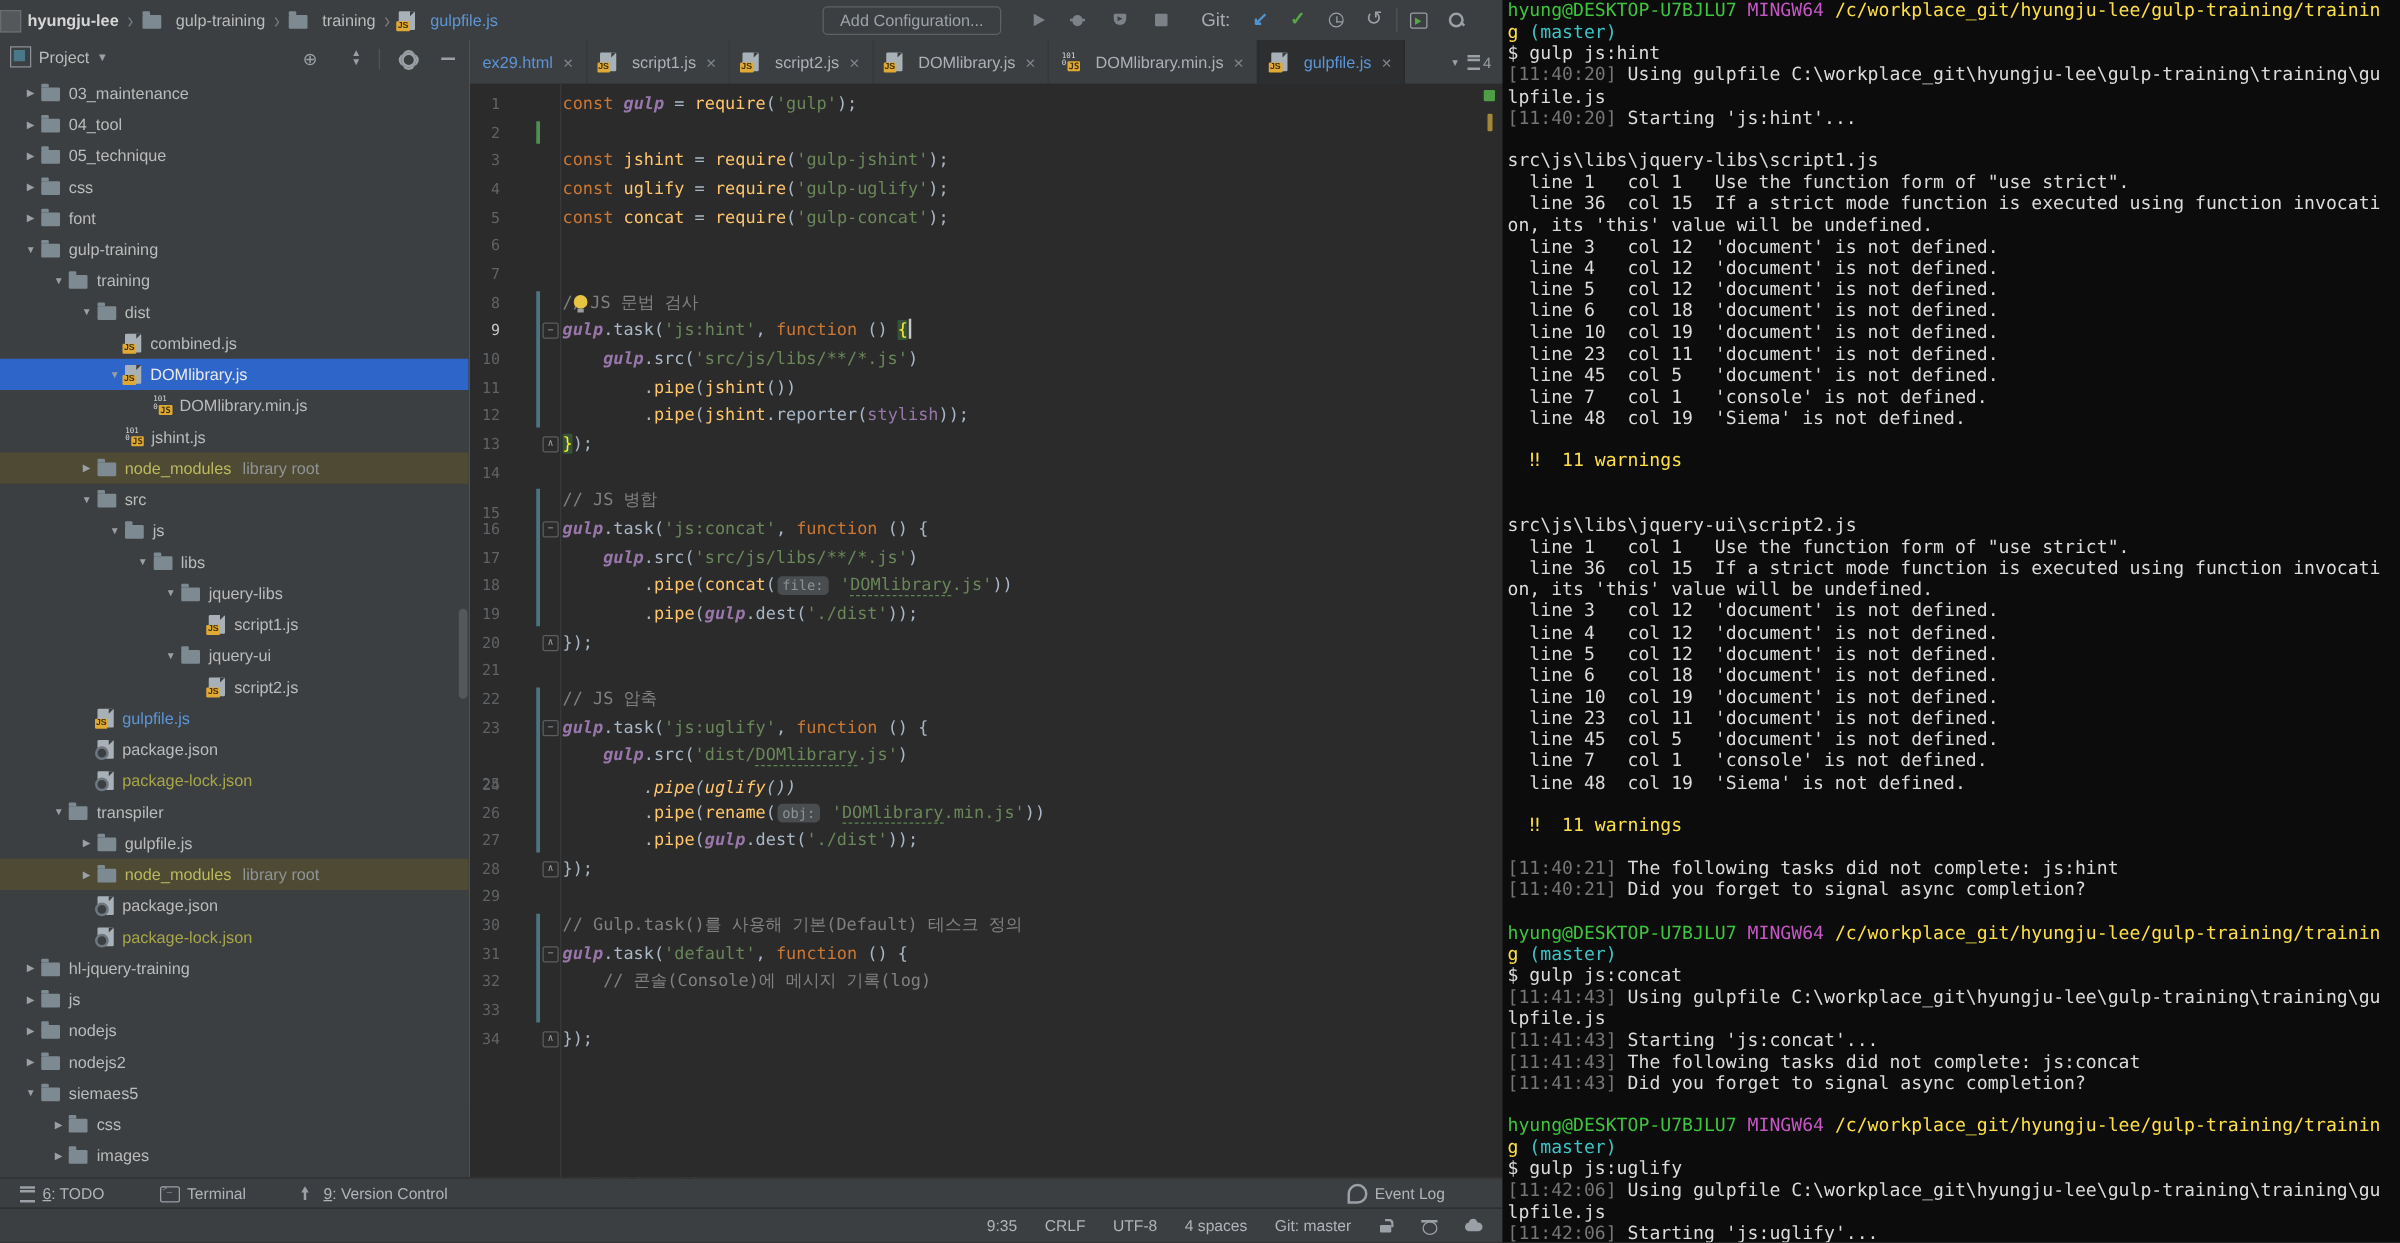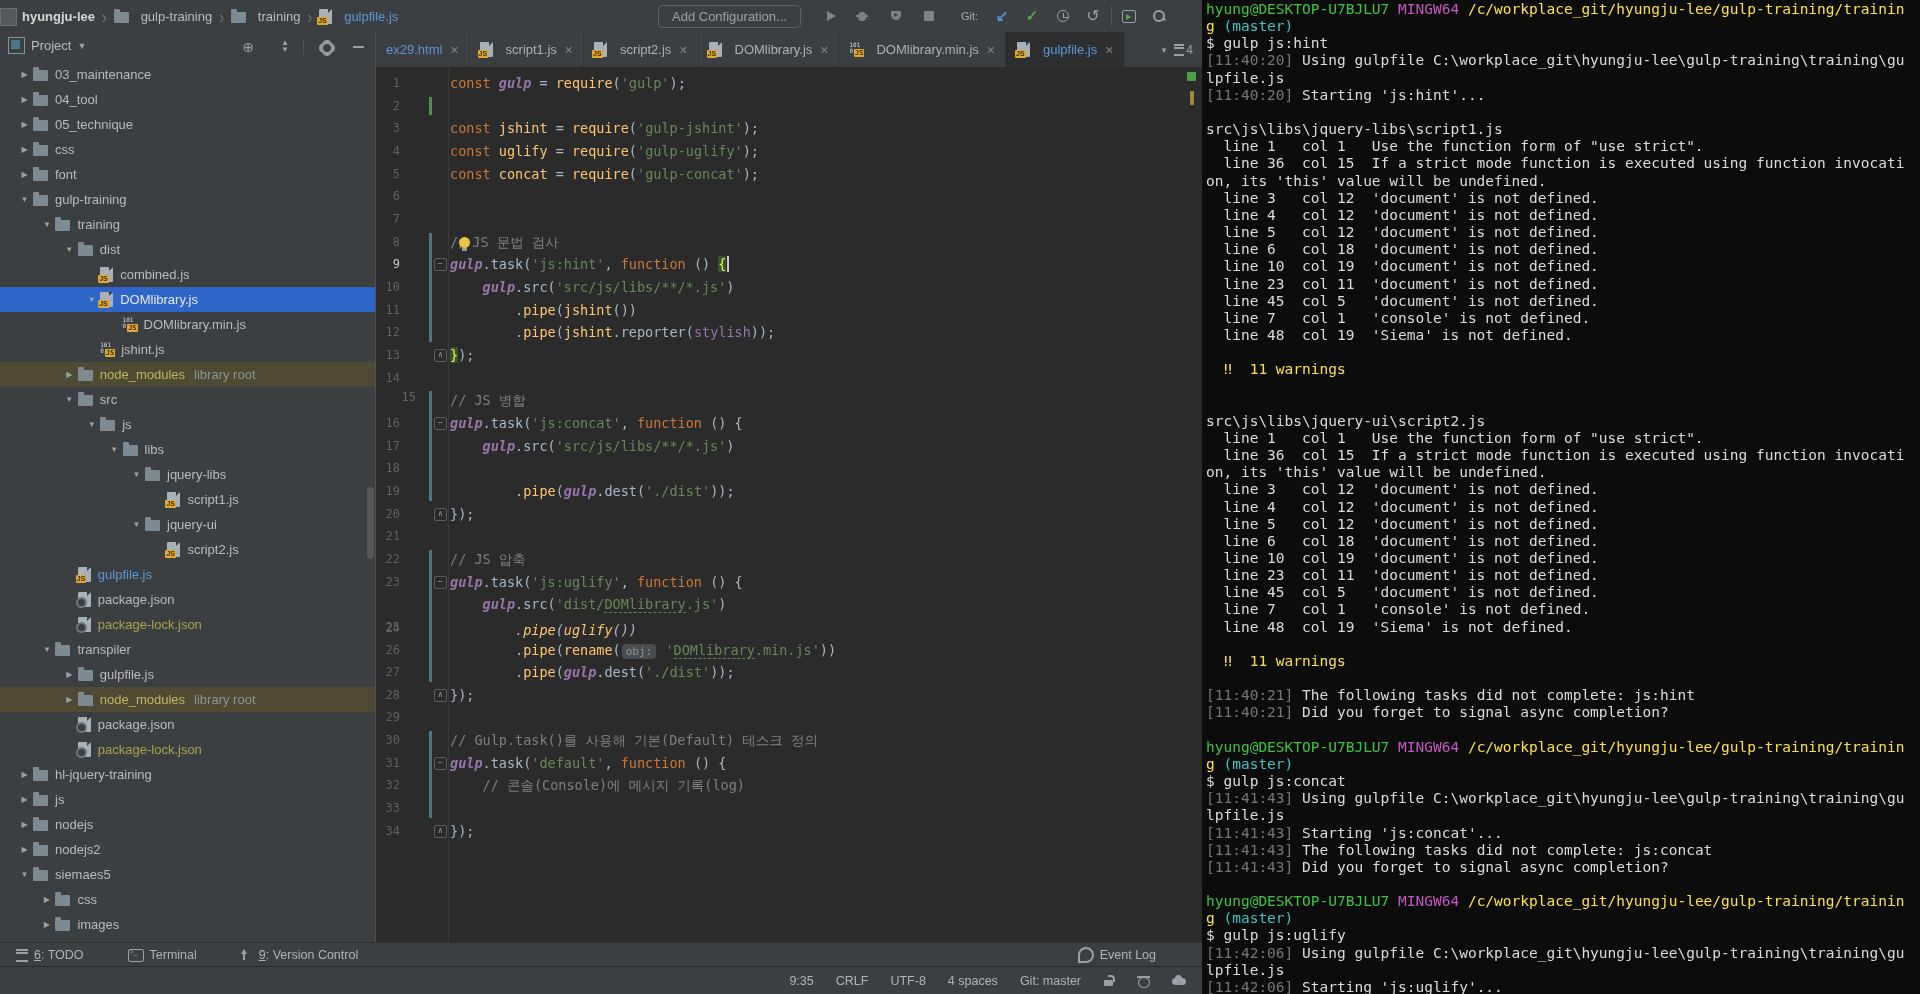--- a/index.html
+++ b/index.html
@@ -21,21 +21,21 @@
   .icn-play{margin-left:22px;}
   .icn-play::before{content:"";position:absolute;left:4px;top:3px;border-left:9px solid #7d8288;border-top:5.5px solid transparent;border-bottom:5.5px solid transparent;}
   .icn-bug{margin-left:15px;}
   .icn-bug::before{content:"";position:absolute;left:4px;top:4px;width:8px;height:9px;border-radius:4px;background:#7d8288;}
   .icn-bug::after{content:"";position:absolute;left:2px;top:7px;width:12px;height:2px;background:#7d8288;}
   .icn-cov{margin-left:18px;}
   .icn-cov::before{content:"";position:absolute;left:3px;top:3px;width:10px;height:9px;background:#7d8288;border-radius:1px 1px 5px 5px;}
   .icn-cov::after{content:"";position:absolute;left:6px;top:5px;border-left:4px solid #3c3f41;border-top:2.5px solid transparent;border-bottom:2.5px solid transparent;}
   .icn-stop{margin-left:17px;}
   .icn-stop::before{content:"";position:absolute;left:3px;top:3px;width:10px;height:10px;background:#7d8288;border-radius:1px;}
-  #git-label{margin-left:24px;color:#a6abb0;font-size:11px;}
+  #git-label{margin-left:24px;color:#a6abb0;font-size:15px;}
   .icn-pull{margin-left:16px;color:#4e94ce;font-size:15px;font-weight:bold;line-height:16px;text-align:center;}
   .icn-commit{margin-left:14px;color:#57a64a;font-size:15px;font-weight:bold;line-height:16px;text-align:center;}
   .icn-clock{margin-left:15px;}
   .icn-clock::before{content:"";position:absolute;left:2px;top:2px;width:10px;height:10px;border:1.5px solid #9aa0a6;border-radius:50%;}
   .icn-clock::after{content:"";position:absolute;left:8px;top:5px;width:4px;height:4px;border-left:1.5px solid #9aa0a6;border-bottom:1.5px solid #9aa0a6;}
   .icn-undo{margin-left:14px;color:#9aa0a6;font-size:16px;line-height:15px;text-align:center;}
   .tb-div{margin-left:10px;width:1px;height:20px;background:#515456;}
   .icn-runany{margin-left:9px;}
   .icn-runany::before{content:"";position:absolute;left:1px;top:2px;width:12px;height:11px;border:1.5px solid #9aa0a6;border-radius:2px;}
   .icn-runany::after{content:"";position:absolute;left:5px;top:6px;border-left:5px solid #57a64a;border-top:3px solid transparent;border-bottom:3px solid transparent;}
@@ -456,21 +456,21 @@
             <div class="ln" style="top: 140.96px;">7</div>
             <div class="ln" style="top: 163.62px;">8</div>
             <div class="ln cur" style="top: 186.28px;">9</div>
             <div class="fold" style="top: 191.28px;">−</div>
             <div class="ln" style="top: 208.94px;">10</div>
             <div class="ln" style="top: 231.6px;">11</div>
             <div class="ln" style="top: 254.26px;">12</div>
             <div class="ln" style="top: 276.92px;">13</div>
             <div class="fold" style="top: 281.92px;">∧</div>
             <div class="ln" style="top: 299.58px;">14</div>
-            <div class="ln" style="top: 319px; padding-left: 16px;">15</div>
+            <div class="ln" style="top: 332px;">15</div>
             <div class="ln" style="top: 344.9px;">16</div>
             <div class="fold" style="top: 349.9px;">−</div>
             <div class="ln" style="top: 367.56px;">17</div>
             <div class="ln" style="top: 390.22px;">18</div>
             <div class="ln" style="top: 412.88px;">19</div>
             <div class="ln" style="top: 435.54px;">20</div>
             <div class="fold" style="top: 440.54px;">∧</div>
             <div class="ln" style="top: 458.2px;">21</div>
             <div class="ln" style="top: 480.86px;">22</div>
             <div class="ln" style="top: 503.52px;">23</div>
@@ -499,20 +499,21 @@
             <div class="code-line" style="top: 163.62px;"><span class="cl-c">//</span><span class="bulb"></span><span class="cl-c">JS 문법 검사</span></div>
             <div class="code-line" style="top: 186.28px;"><span class="cl-g">gulp</span><span class="cl-p">.task(</span><span class="cl-s">'js:hint'</span><span class="cl-p">, </span><span class="cl-k">function</span><span class="cl-p"> () </span><span class="cl-b">{</span><span class="caret"></span></div>
             <div class="code-line" style="top: 208.94px;"><span class="cl-p">    </span><span class="cl-g">gulp</span><span class="cl-p">.src(</span><span class="cl-s">'src/js/libs/**/*.js'</span><span class="cl-p">)</span></div>
             <div class="code-line" style="top: 231.6px;"><span class="cl-p">        .</span><span class="cl-f">pipe</span><span class="cl-p">(</span><span class="cl-f">jshint</span><span class="cl-p">())</span></div>
             <div class="code-line" style="top: 254.26px;"><span class="cl-p">        .</span><span class="cl-f">pipe</span><span class="cl-p">(</span><span class="cl-f">jshint</span><span class="cl-p">.reporter(</span><span class="cl-v">stylish</span><span class="cl-p">));</span></div>
             <div class="code-line" style="top: 276.92px;"><span class="cl-b">}</span><span class="cl-p">);</span></div>
             <div class="code-line" style="top: 299.58px;"></div>
             <div class="code-line" style="top: 322.24px;"><span class="cl-c">// JS 병합</span></div>
             <div class="code-line" style="top: 344.9px;"><span class="cl-g">gulp</span><span class="cl-p">.task(</span><span class="cl-s">'js:concat'</span><span class="cl-p">, </span><span class="cl-k">function</span><span class="cl-p"> () {</span></div>
             <div class="code-line" style="top: 367.56px;"><span class="cl-p">    </span><span class="cl-g">gulp</span><span class="cl-p">.src(</span><span class="cl-s">'src/js/libs/**/*.js'</span><span class="cl-p">)</span></div>
+            <div class="code-line" style="top: 390.22px;"><span class="cl-p">        .</span><span class="cl-f">pipe</span><span class="cl-p">(</span><span class="cl-f">concat</span><span class="cl-p">(</span><span class="cl-h">file:</span><span class="cl-p"> </span><span class="cl-s">'</span><span class="cl-u">DOMlibrary</span><span class="cl-s">.js'</span><span class="cl-p">))</span></div>
             <div class="code-line" style="top: 412.88px;"><span class="cl-p">        .</span><span class="cl-f">pipe</span><span class="cl-p">(</span><span class="cl-g">gulp</span><span class="cl-p">.dest(</span><span class="cl-s">'./dist'</span><span class="cl-p">));</span></div>
             <div class="code-line" style="top: 435.54px;"><span class="cl-p">});</span></div>
             <div class="code-line" style="top: 458.2px;"></div>
             <div class="code-line" style="top: 480.86px;"><span class="cl-c">// JS 압축</span></div>
             <div class="code-line" style="top: 503.52px;"><span class="cl-g">gulp</span><span class="cl-p">.task(</span><span class="cl-s">'js:uglify'</span><span class="cl-p">, </span><span class="cl-k">function</span><span class="cl-p"> () {</span></div>
             <div class="code-line" style="top: 526.18px;"><span class="cl-p">    </span><span class="cl-g">gulp</span><span class="cl-p">.src(</span><span class="cl-s">'dist/</span><span class="cl-u">DOMlibrary</span><span class="cl-s">.js'</span><span class="cl-p">)</span></div>
             <div class="code-line" style="top: 552px; font-style: italic;"><span class="cl-p">        .</span><span class="cl-f">pipe</span><span class="cl-p">(</span><span class="cl-f">uglify</span><span class="cl-p">())</span></div>
             <div class="code-line" style="top: 571.5px;"><span class="cl-p">        .</span><span class="cl-f">pipe</span><span class="cl-p">(</span><span class="cl-f">rename</span><span class="cl-p">(</span><span class="cl-h">obj:</span><span class="cl-p"> </span><span class="cl-s">'</span><span class="cl-u">DOMlibrary</span><span class="cl-s">.min.js'</span><span class="cl-p">))</span></div>
             <div class="code-line" style="top: 594.16px;"><span class="cl-p">        .</span><span class="cl-f">pipe</span><span class="cl-p">(</span><span class="cl-g">gulp</span><span class="cl-p">.dest(</span><span class="cl-s">'./dist'</span><span class="cl-p">));</span></div>
             <div class="code-line" style="top: 616.82px;"><span class="cl-p">});</span></div>

